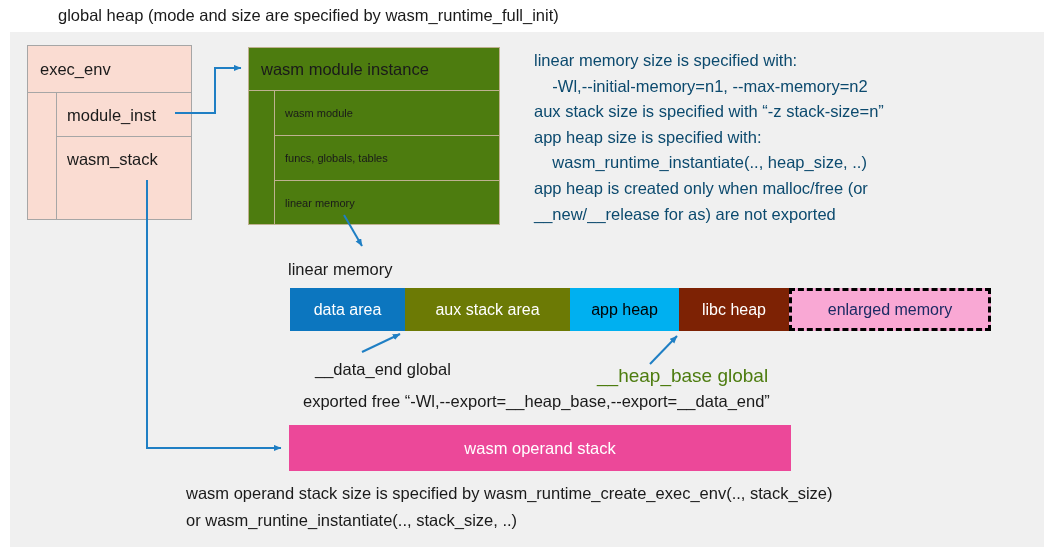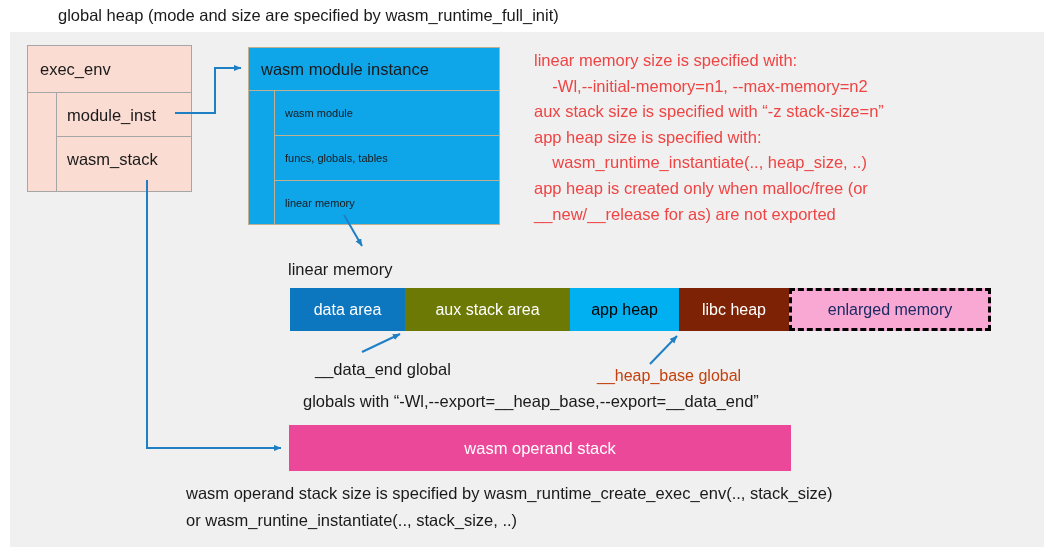--- a/index.html
+++ b/index.html
@@ -7,68 +7,68 @@
        font-family:"Liberation Sans","DejaVu Sans",sans-serif;}
   .stage{position:absolute;left:0;top:0;width:1054px;height:547px;}
 
   #title{position:absolute;left:14px;top:2px;width:900px;height:26px;
          font-size:16.5px;color:#1a1a1a;line-height:26px;white-space:nowrap;margin-left:44px;}
 
   #panel{position:absolute;left:10px;top:32px;width:1034px;height:515px;
          background:#f0f0f0;}
 
   
-  #execenv{position:absolute;left:27px;top:45px;width:165px;height:147px;
+  #execenv{position:absolute;left:27px;top:45px;width:165px;height:175px;
            background:#fadcd2;border:1px solid #a6a6a6;box-sizing:border-box;}
   #execenv .hdr{position:absolute;left:0;top:0;right:0;height:47px;
            border-bottom:1px solid #a6a6a6;box-sizing:border-box;
            font-size:16.5px;color:#1a1a1a;line-height:47px;padding-left:12px;
            white-space:nowrap;}
   #execenv .indent{position:absolute;left:0;top:47px;width:29px;bottom:0;
            border-right:1px solid #a6a6a6;box-sizing:border-box;}
   #execenv .row{position:absolute;left:29px;right:0;height:44px;
            box-sizing:border-box;font-size:16.5px;color:#1a1a1a;
            line-height:44px;padding-left:10px;white-space:nowrap;}
   #execenv .row.r1{top:47px;border-bottom:1px solid #a6a6a6;}
   #execenv .row.r2{top:91px;}
 
   
   #wmi{position:absolute;left:248px;top:47px;width:252px;height:178px;
-       background:#0ea5e9;border:1px solid #bfb190;box-sizing:border-box;}
+       background:#4d7c0f;border:1px solid #bfb190;box-sizing:border-box;}
   #wmi .hdr{position:absolute;left:0;top:0;right:0;height:43px;
        border-bottom:1px solid #bfb190;box-sizing:border-box;
        font-size:16.5px;color:#1a1a1a;line-height:43px;padding-left:12px;
        white-space:nowrap;}
   #wmi .indent{position:absolute;left:0;top:43px;width:26px;bottom:0;
        border-right:1px solid #bfb190;box-sizing:border-box;}
   #wmi .row{position:absolute;left:26px;right:0;height:45px;box-sizing:border-box;
        font-size:11px;color:#1a1a1a;line-height:45px;padding-left:10px;
        white-space:nowrap;}
   #wmi .row.r1{top:43px;border-bottom:1px solid #bfb190;}
   #wmi .row.r2{top:88px;border-bottom:1px solid #bfb190;}
   #wmi .row.r3{top:133px;}
 
   
   #notes{position:absolute;left:534px;top:48px;width:500px;
-         font-size:16.5px;color:#ef4444;line-height:25.6px;white-space:pre;}
+         font-size:16.5px;color:#0c4a6e;line-height:25.6px;white-space:pre;}
 
   
   #lmlabel{position:absolute;left:288px;top:258px;font-size:16.5px;
            color:#1a1a1a;line-height:22px;white-space:nowrap;}
   #membar{position:absolute;left:290px;top:288px;width:701px;height:43px;}
   #membar .seg{position:absolute;top:0;height:43px;box-sizing:border-box;
            color:#ffffff;font-size:16px;line-height:43px;text-align:center;
            white-space:nowrap;}
   #membar .seg.dashed{border:3px dashed #000000;background:#f9a8d4;
            color:#1b2a63;line-height:37px;}
 
   
   #ann1{position:absolute;left:315px;top:358px;font-size:16.5px;color:#1a1a1a;
         line-height:22px;white-space:nowrap;}
-  #ann2{position:absolute;left:597px;top:365px;font-size:16px;color:#c2410c;
+  #ann2{position:absolute;left:597px;top:365px;font-size:19px;color:#4d7c0f;
         line-height:22px;white-space:nowrap;}
   #ann3{position:absolute;left:303px;top:390px;font-size:16.5px;color:#1a1a1a;
         line-height:22px;white-space:nowrap;}
 
   
   #opstack{position:absolute;left:289px;top:425px;width:502px;height:46px;
            background:#ec4899;color:#ffffff;font-size:16.5px;line-height:46px;
            text-align:center;white-space:nowrap;}
 
   #bottomnote{position:absolute;left:186px;top:480px;font-size:16.5px;
@@ -114,21 +114,21 @@
   <div id="membar">
       <div class="seg" style="left: 0px; width: 115px; background: rgb(12, 118, 191); color: rgb(255, 255, 255);">data area</div>
       <div class="seg" style="left: 115px; width: 165px; background: rgb(108, 122, 5); color: rgb(255, 255, 255);">aux stack area</div>
       <div class="seg" style="left: 280px; width: 109px; background: rgb(0, 176, 240); color: #000000;">app heap</div>
       <div class="seg" style="left: 389px; width: 110px; background: rgb(125, 34, 4); color: rgb(255, 255, 255);">libc heap</div>
       <div class="seg dashed" style="left: 499px; width: 202px; color: rgb(27, 42, 99);">enlarged memory</div>
     </div>
 
   <div id="ann1">__data_end global</div>
   <div id="ann2">__heap_base global</div>
-  <div id="ann3">globals with “-Wl,--export=__heap_base,--export=__data_end”</div>
+  <div id="ann3">exported free “-Wl,--export=__heap_base,--export=__data_end”</div>
 
   <div id="opstack">wasm operand stack</div>
   <div id="bottomnote">wasm operand stack size is specified by wasm_runtime_create_exec_env(.., stack_size)
 or wasm_runtine_instantiate(.., stack_size, ..)</div>
 
   <svg id="wires" viewBox="0 0 1054 547" width="1054" height="547">
     <defs>
       <marker id="ah" markerWidth="9" markerHeight="9" refX="7.2" refY="3.2" orient="auto" markerUnits="userSpaceOnUse">
         <path d="M0,0 L7.6,3.2 L0,6.4 z" fill="#1f7fc4"></path>
       </marker>

